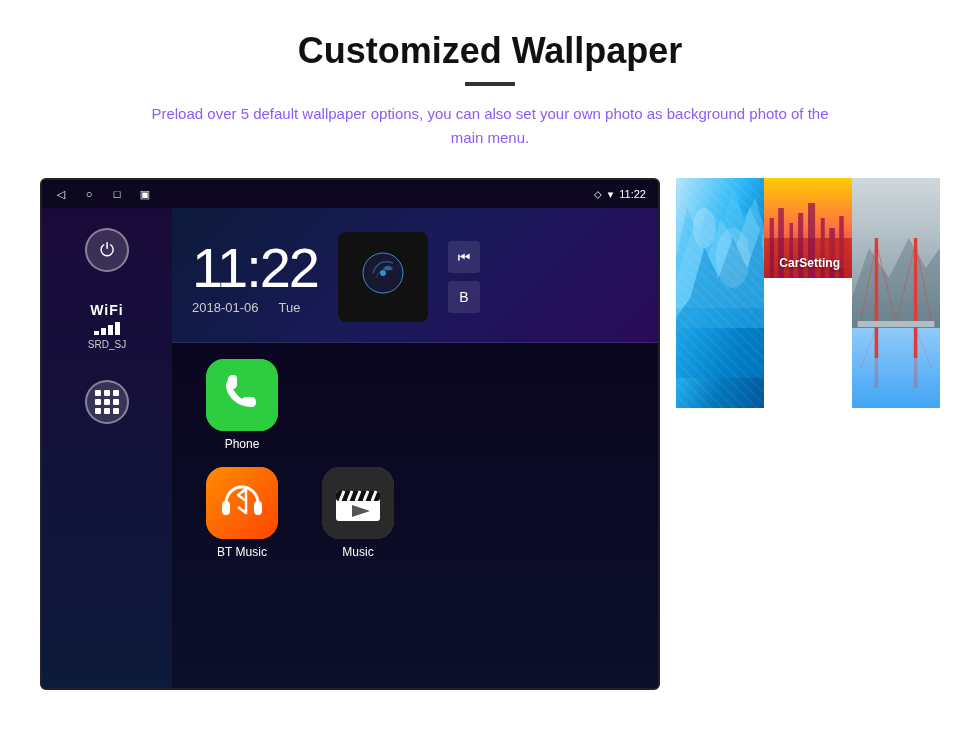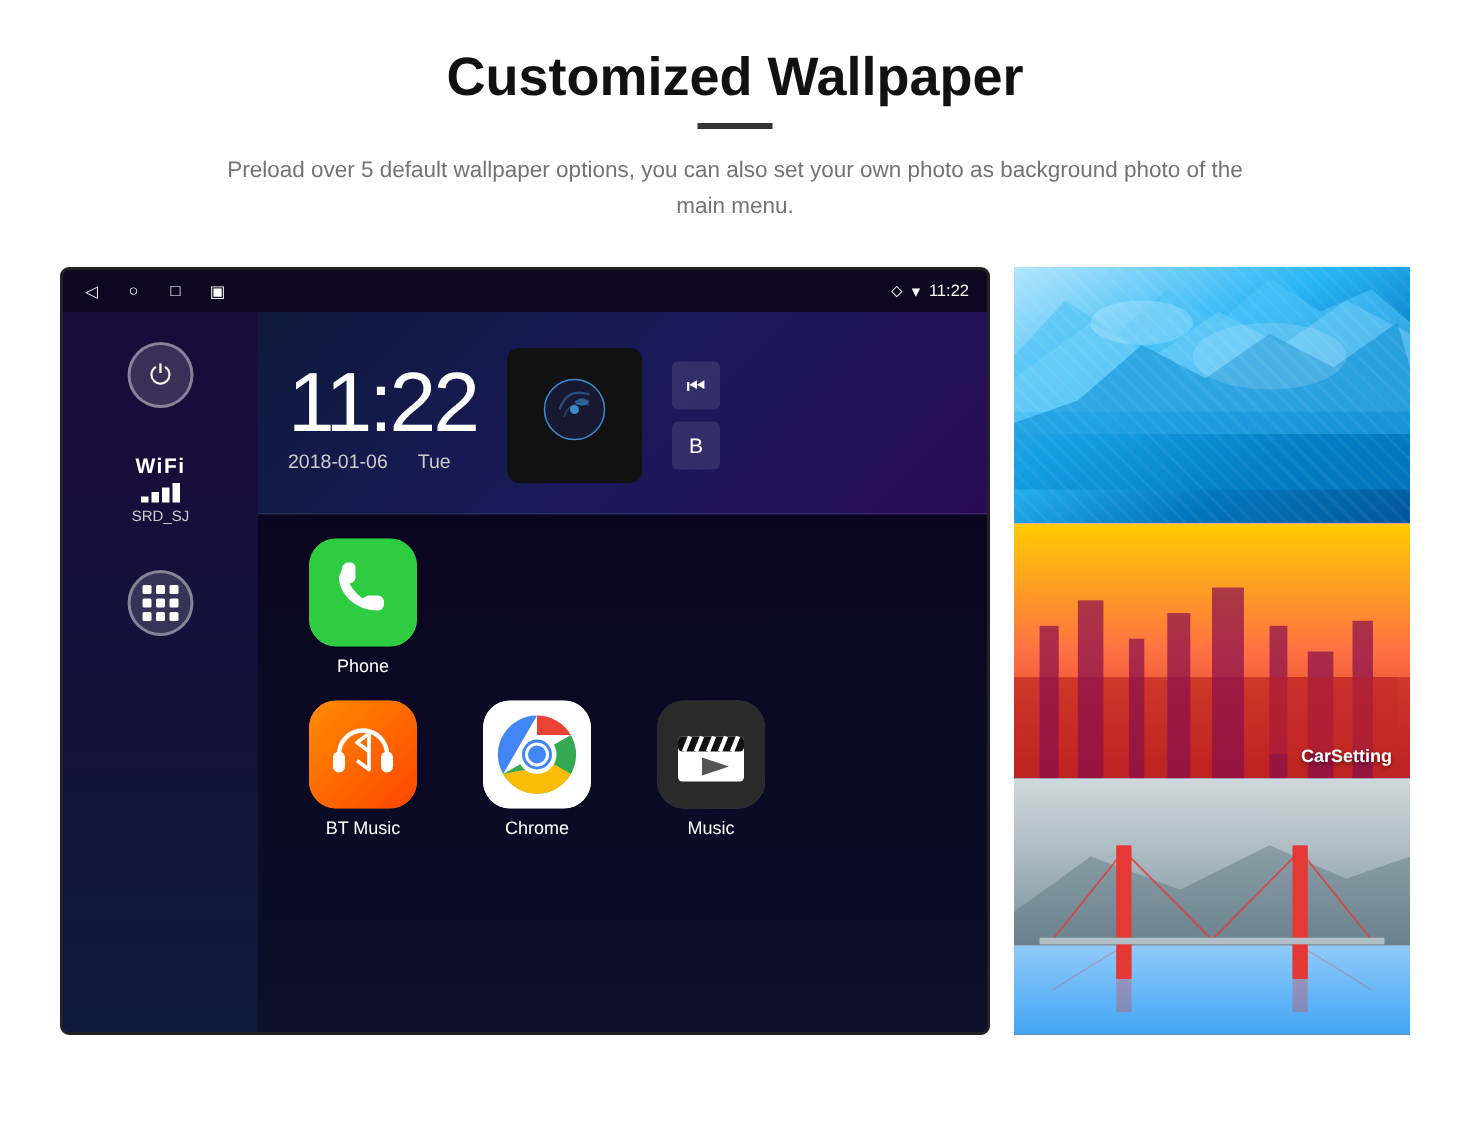--- a/index.html
+++ b/index.html
@@ -21,21 +21,21 @@
       margin-bottom: 10px;
     }
     .title-divider {
       width: 50px;
       height: 4px;
       background: #333;
       margin: 0 auto 16px;
     }
     .page-subtitle {
       font-size: 15px;
-      color: #737373;
+      color: #8b5cf6;
       text-align: center;
       max-width: 700px;
       line-height: 1.6;
       margin-bottom: 28px;
     }
     .main-content {
       display: flex;
       gap: 16px;
       width: 100%;
       justify-content: center;
@@ -260,21 +260,21 @@
     .phone-icon-bg { background: #2ecc40; }
     
     .music-icon-bg { background: linear-gradient(135deg, #e040fb, #ff4081); }
     
     .bt-icon-bg { background: linear-gradient(135deg, #ff8c00, #ff6000); }
     
     .video-icon-bg { background: linear-gradient(135deg, #333, #555); }
     
     .wallpapers-panel {
       display: flex;
-      flex-direction: column;
+      flex-direction: row;
       gap: 0;
       width: 310px;
     }
     .wallpaper-thumb {
       flex: 1;
       overflow: hidden;
       position: relative;
     }
     .wp-ice {
       background: linear-gradient(135deg, #87ceeb 0%, #4fc3f7 30%, #0288d1 60%, #1565c0 100%);
@@ -416,44 +416,20 @@
                   <path d="M20 36 A16 16 0 0 1 52 36" stroke="white" stroke-width="3" fill="none"></path>
                   <rect x="16" y="34" width="8" height="14" rx="4" fill="white"></rect>
                   <rect x="48" y="34" width="8" height="14" rx="4" fill="white"></rect>
 
                   <path d="M32 28 L40 22 L40 34 L32 28 L40 34 L40 46 L32 40" stroke="white" stroke-width="2.5" fill="none" stroke-linejoin="round"></path>
                 </svg>
               </div>
               <span class="app-label">BT Music</span>
             </div>
 
-            <div class="app-item">
-              <div class="app-icon" style="background:#fff; border-radius:18px; overflow:hidden;">
-                <svg width="72" height="72" viewBox="0 0 72 72">
-                  <rect width="72" height="72" rx="18" fill="white"></rect>
-
-                  <circle cx="36" cy="36" r="26" fill="white"></circle>
-
-                  <path d="M36 10 A26 26 0 0 1 58.6 23 L36 23 Z" fill="#ea4335"></path>
-
-                  <path d="M36 10 A26 26 0 0 0 13.4 49 L24.7 29.5 Z" fill="#4285f4"></path>
-
-                  <path d="M58.6 23 A26 26 0 0 1 13.4 49 L36 36 Z" fill="#34a853"></path>
-
-                  <path d="M13.4 49 A26 26 0 0 0 58.6 49 L47.3 42.5 Z" fill="#fbbc05"></path>
-
-                  <circle cx="36" cy="36" r="13" fill="white"></circle>
-
-                  <circle cx="36" cy="36" r="10" fill="#4285f4"></circle>
-                  <circle cx="36" cy="36" r="8" fill="white"></circle>
-                  <circle cx="36" cy="36" r="6" fill="#4285f4"></circle>
-                </svg>
-              </div>
-              <span class="app-label">Chrome</span>
-            </div>
 
             <div class="app-item">
               <div class="app-icon video-icon-bg">
                 <svg width="72" height="72" viewBox="0 0 72 72">
                   <rect width="72" height="72" rx="18" fill="#2a2a2a"></rect>
 
                   <rect x="14" y="24" width="44" height="30" rx="3" fill="#fff"></rect>
                   <rect x="14" y="24" width="44" height="10" rx="3" fill="#111"></rect>
 
                   <line x1="22" y1="24" x2="18" y2="34" stroke="white" stroke-width="3"></line>

